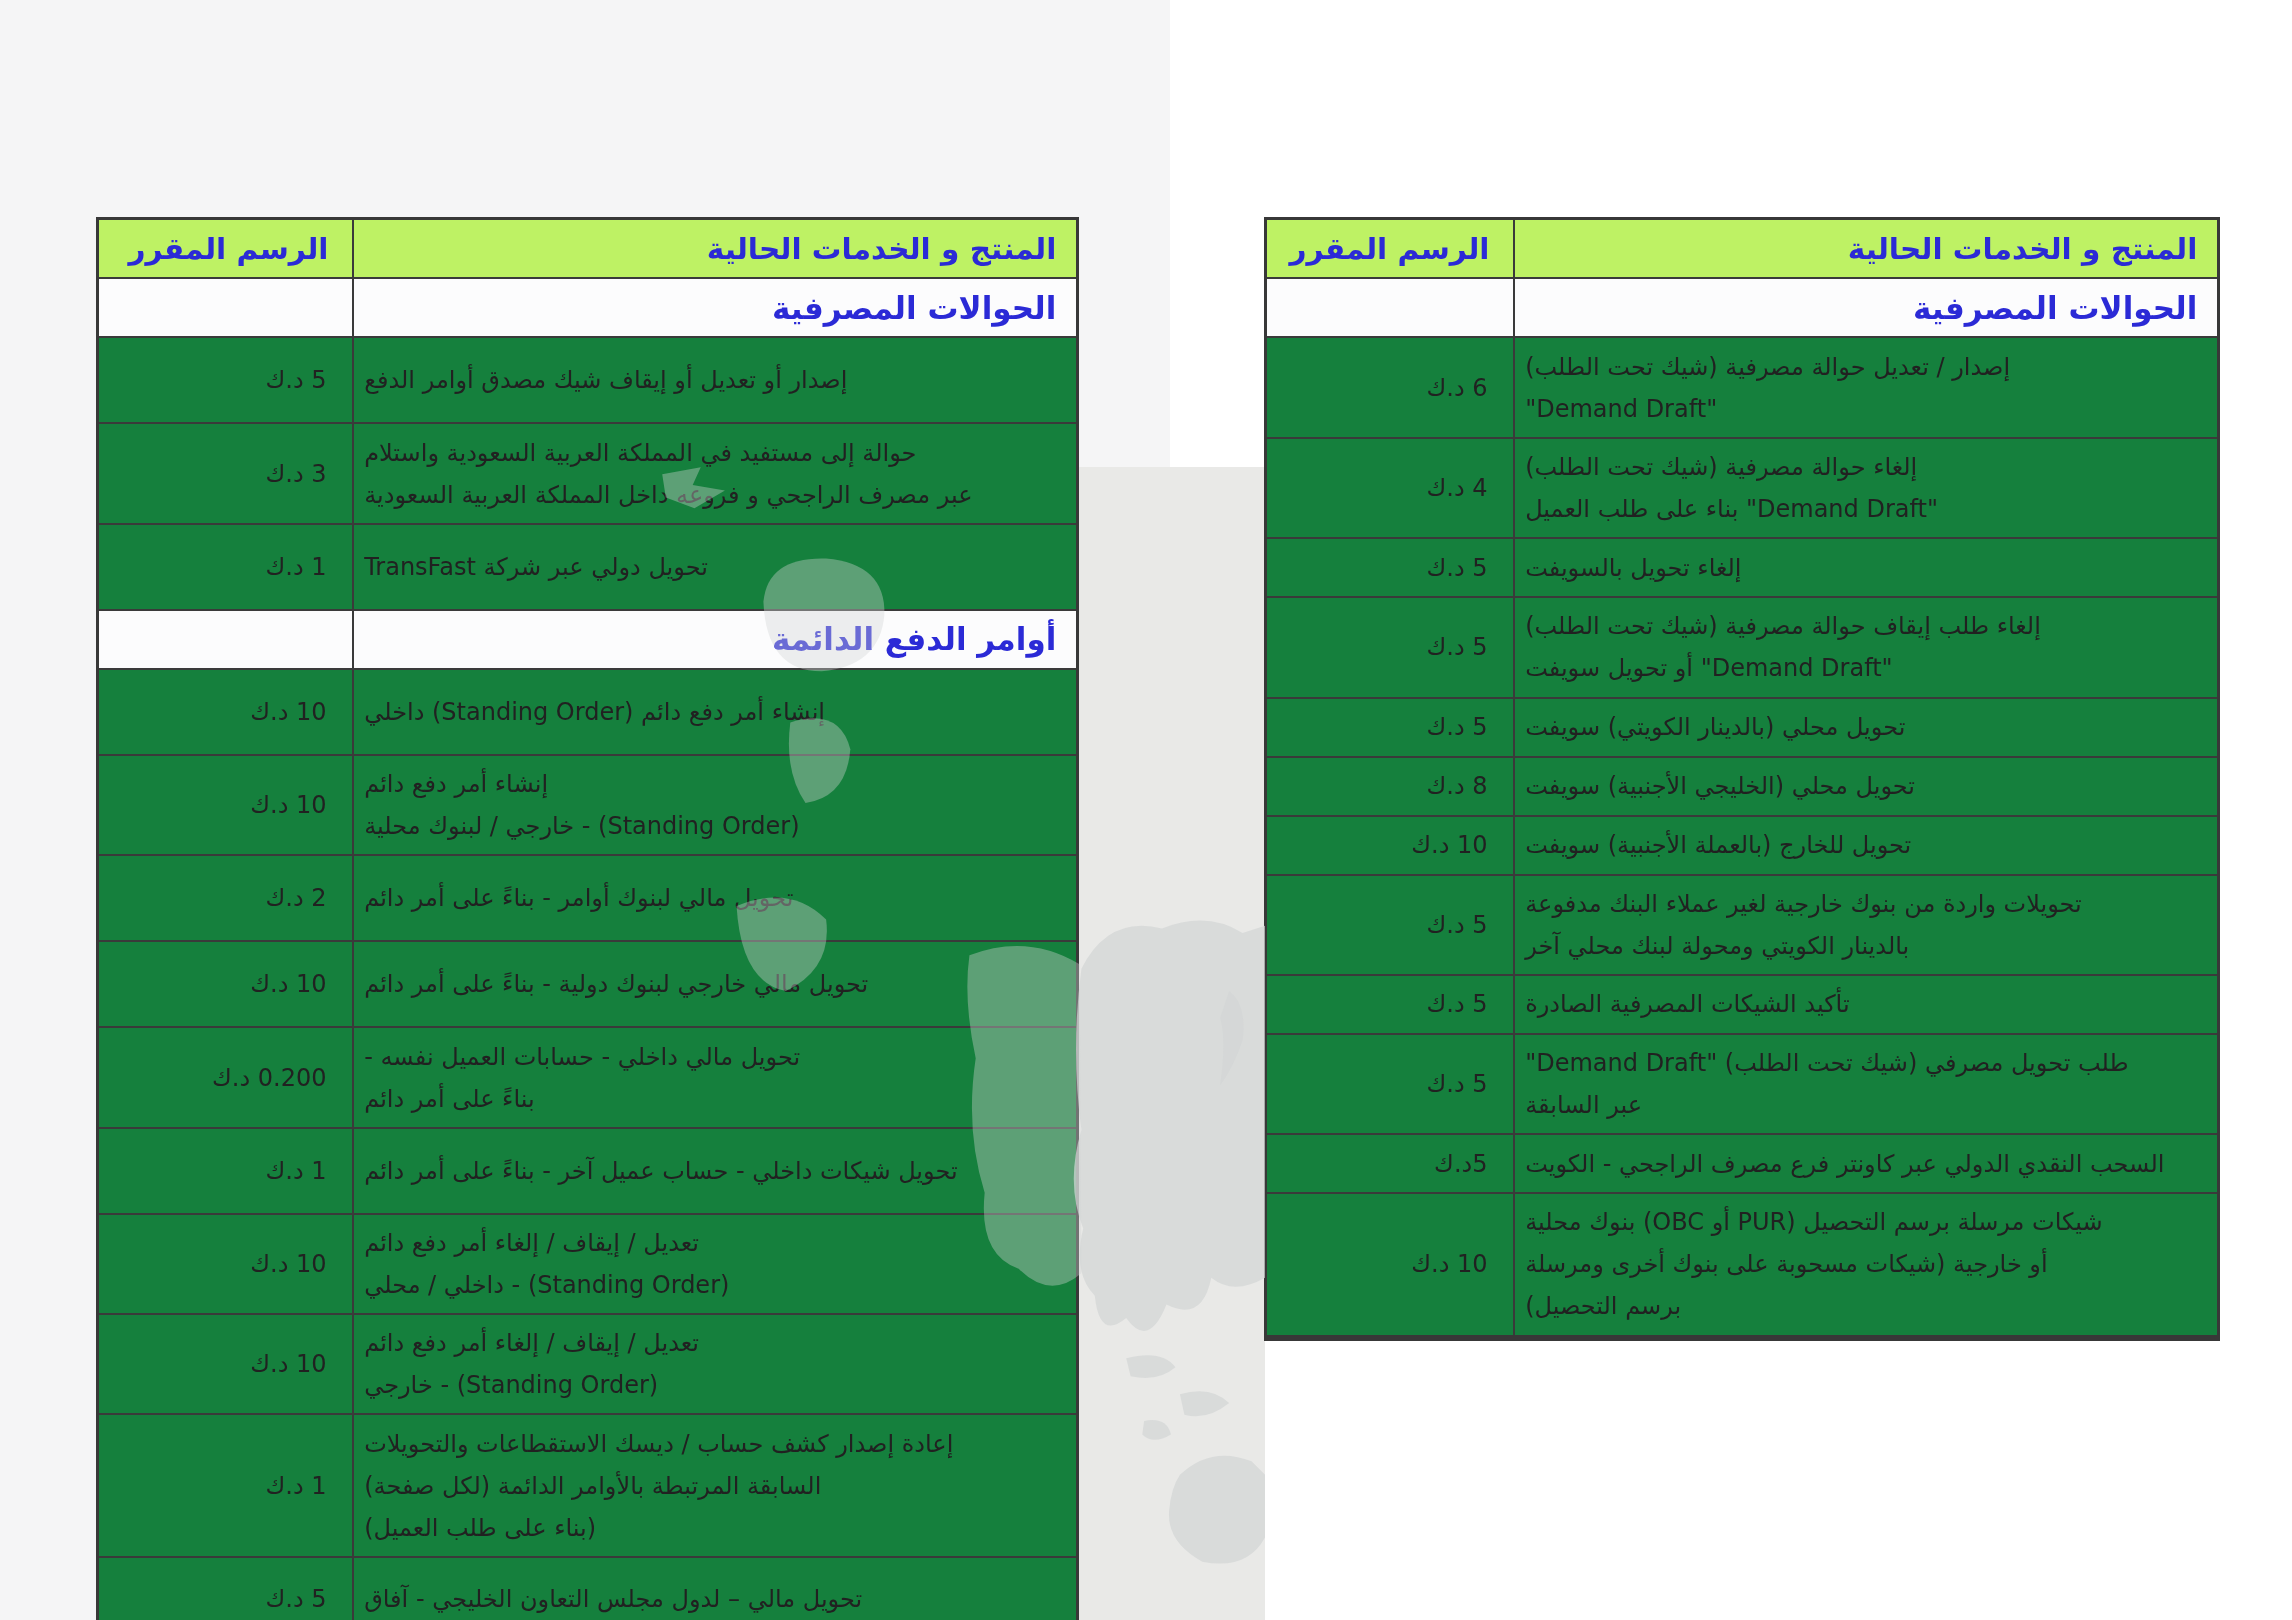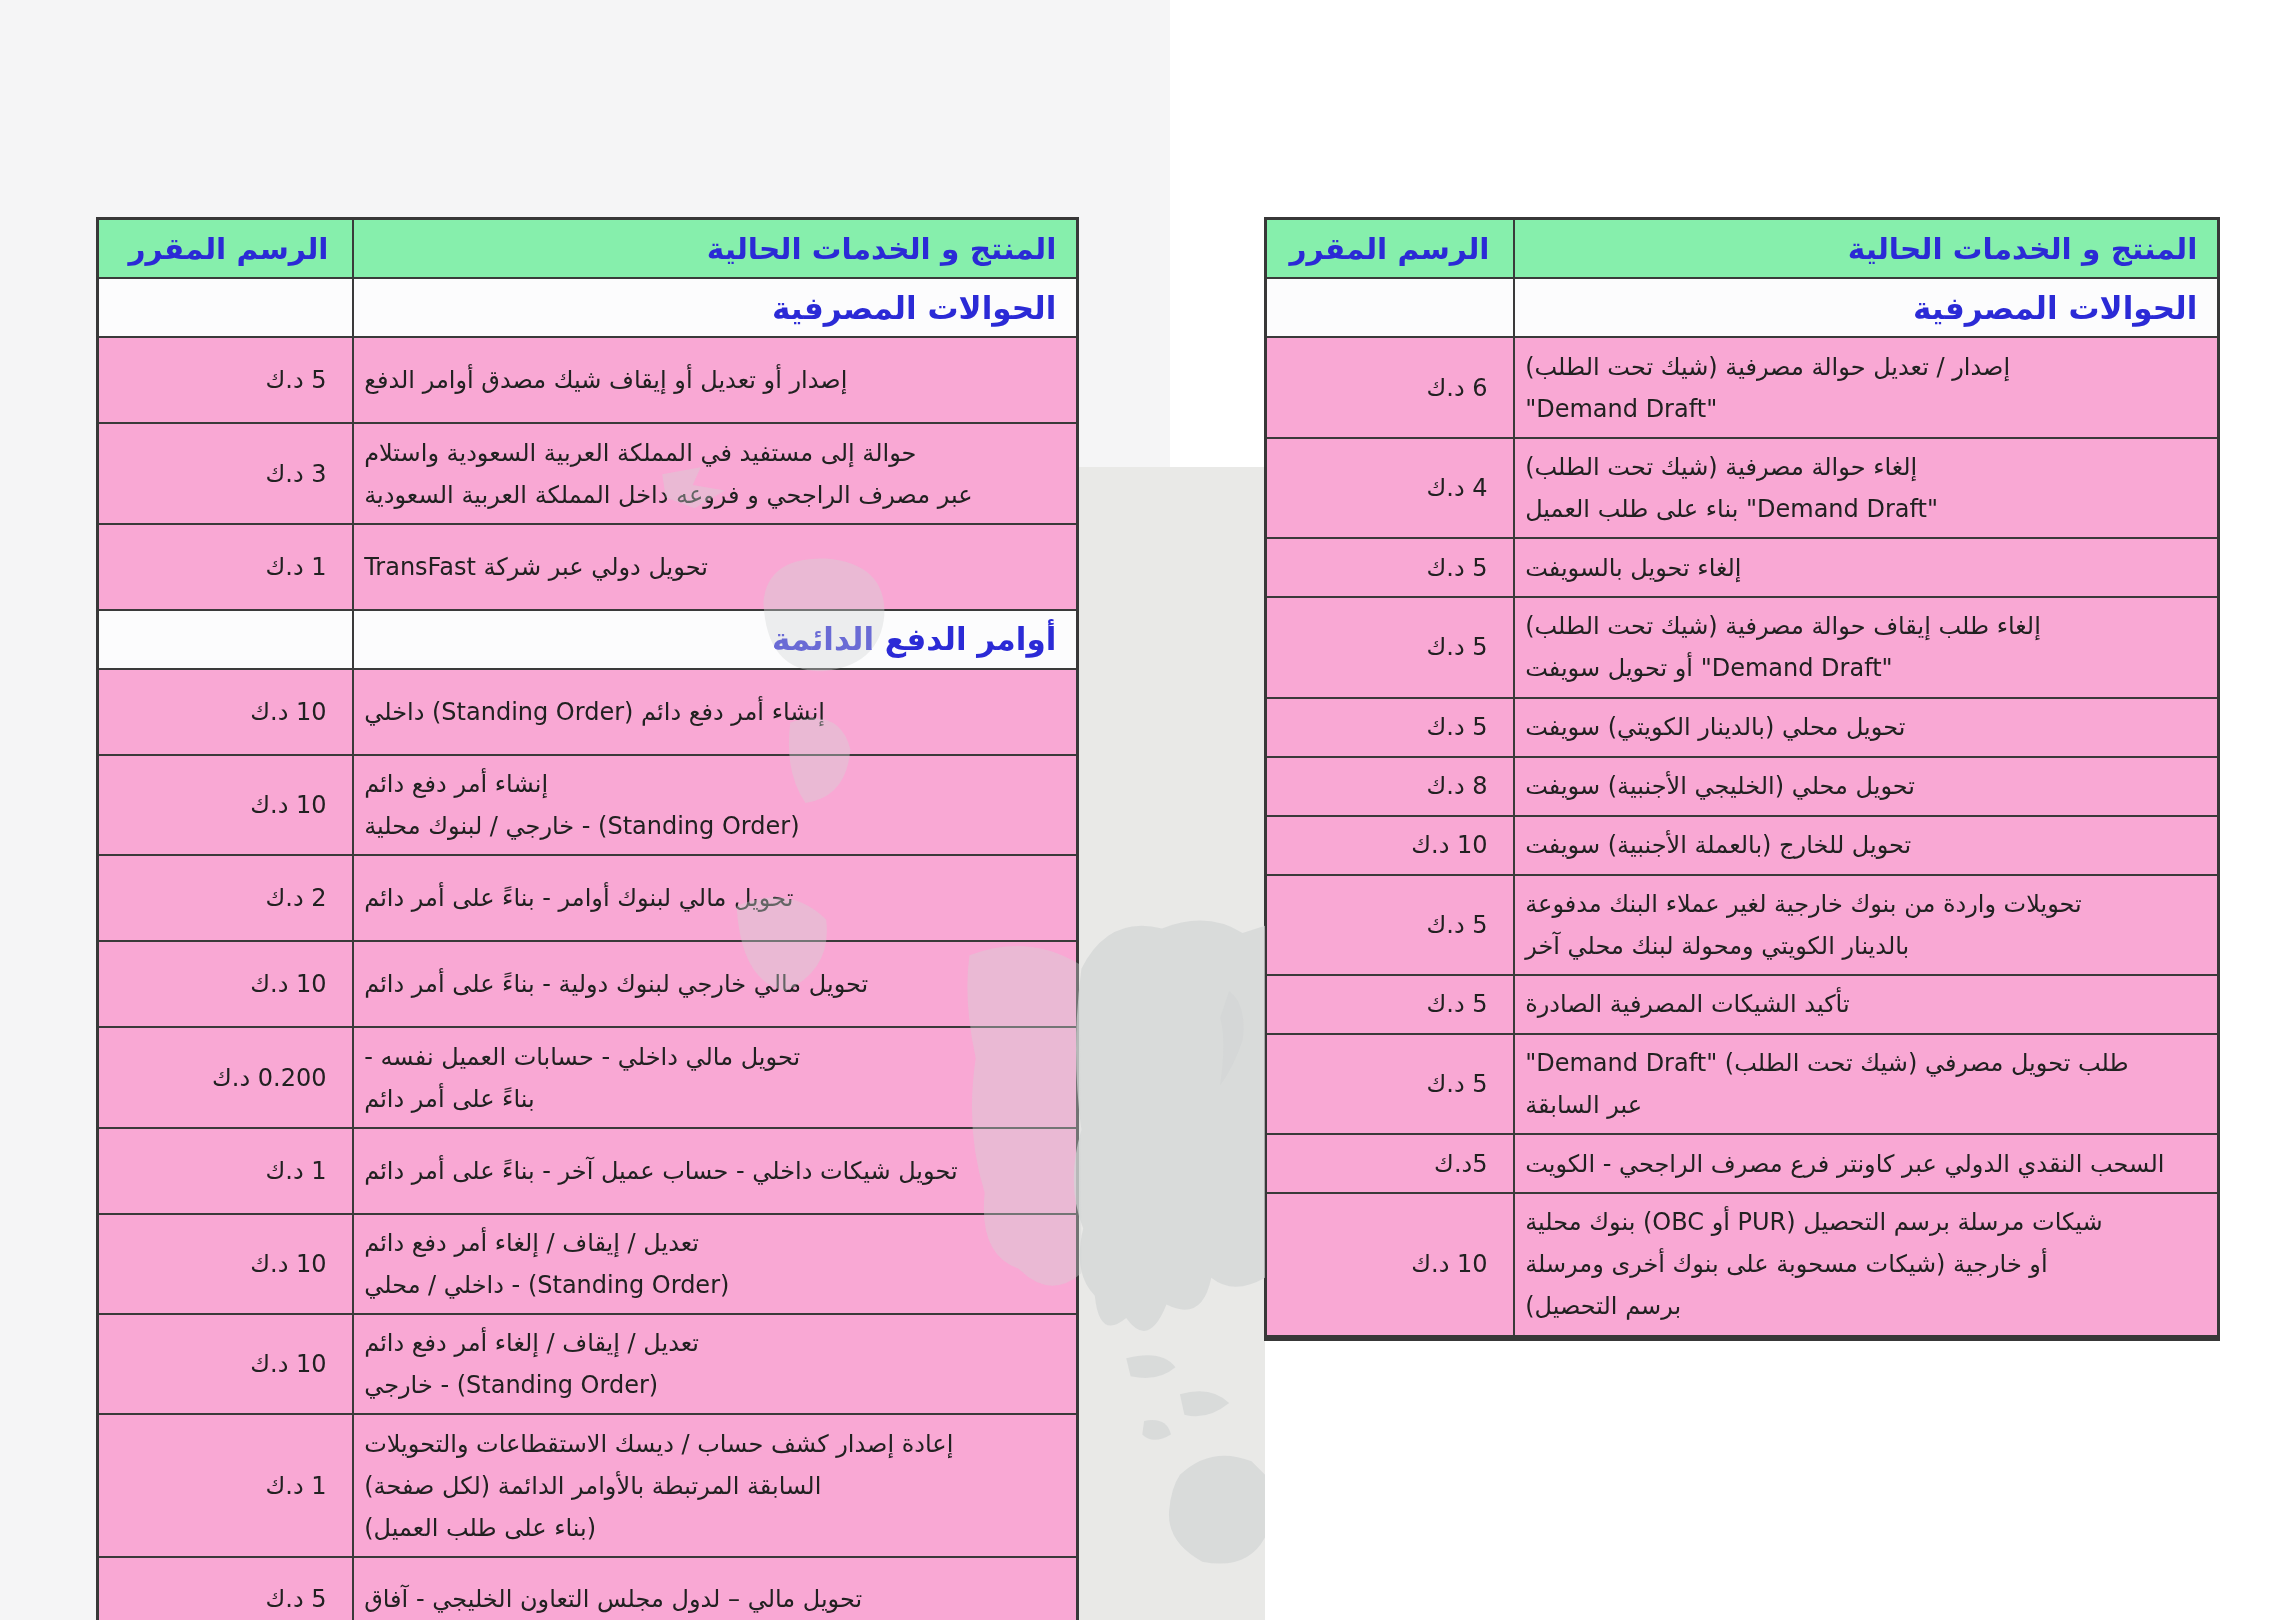--- a/index.html
+++ b/index.html
@@ -17,34 +17,34 @@
     position:absolute;top:217px;z-index:4;
     border-collapse:collapse;table-layout:fixed;
     border:3.6px solid #383838;border-bottom-width:6.3px;
     background:transparent;
   }
   .t-right{left:1265px;width:953px;}
   .t-left{left:97px;width:981px;}
   table.fees th, table.fees td{border:2.7px solid #3a3a3a;}
 
   th.h-product, th.h-fee{
-    background:#86efac;color:var(--accent,#2b2ad6);
+    background:#bef264;color:var(--accent,#2b2ad6);
     font-weight:bold;font-size:29.6px;height:50px;
     text-align:right;padding:3.6px 19.7px 3.6px 9px;
   }
   th.h-fee{padding:3.6px 23px 3.6px 7.2px;white-space:nowrap;}
 
   tr.section-row td{background:#fcfcfd;height:50px;}
   td.sec-title{
     color:var(--accent,#2b2ad6);font-weight:bold;font-size:31px;
     text-align:right;padding:3.6px 19.7px 3.6px 9px;
   }
   td.sec-fee{padding:0;}
 
-  tr.data-row td{background:#f9a8d4;vertical-align:middle;}
+  tr.data-row td{background:#15803d;vertical-align:middle;}
   .t-right tr.data-row{height:59px;}
   .t-left  tr.data-row{height:86px;}
   td.desc{
     font-size:24px;line-height:1.75;text-align:left;
     padding:7.2px 18px 7.2px 10.7px;white-space:pre-line;
   }
   td.fee{
     font-size:24px;text-align:right;white-space:nowrap;
     padding:0 25px 0 7.2px;
   }

